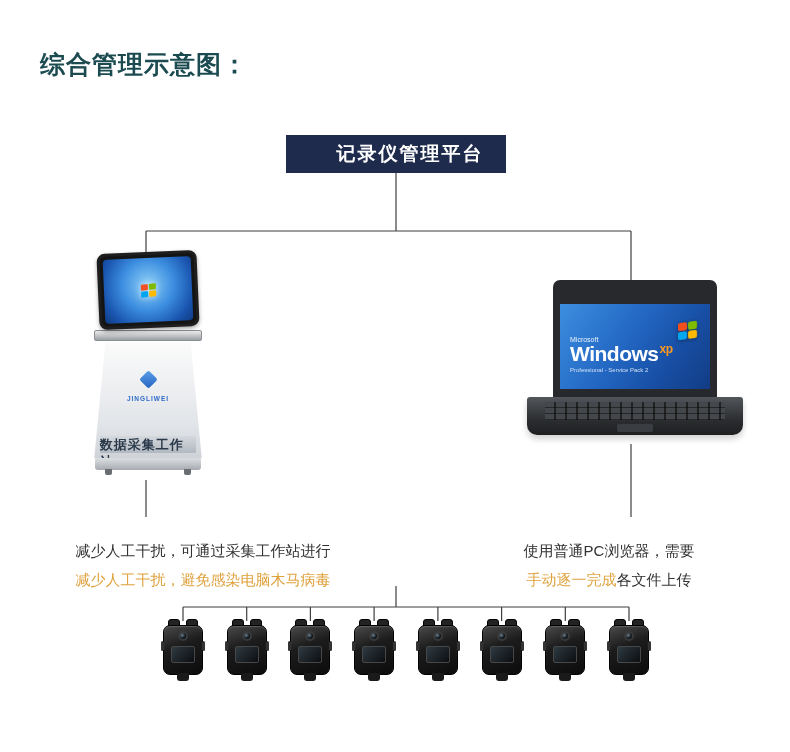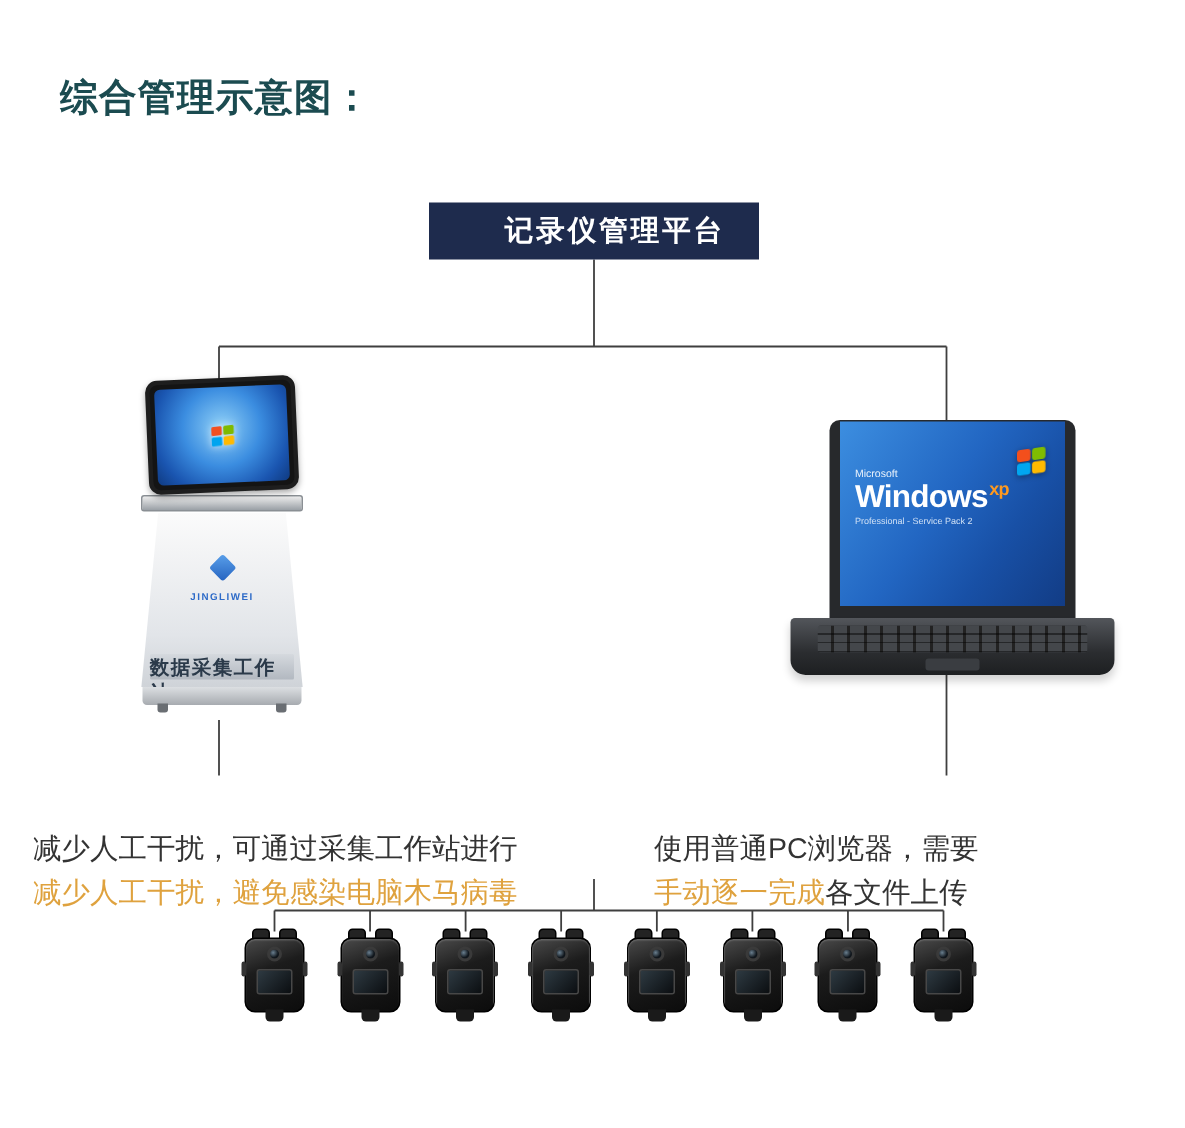--- a/index.html
+++ b/index.html
@@ -61,22 +61,22 @@
     width:106px; height:12px; margin:0 auto; border-radius:0 0 3px 3px; position:relative;
     background:linear-gradient(#dcdfe2,#a7abb0);
   }
   .kiosk-base::before,.kiosk-base::after {
     content:""; position:absolute; bottom:-5px; width:7px; height:6px; background:#6a6e73; border-radius:0 0 2px 2px;
   }
   .kiosk-base::before { left:10px; } .kiosk-base::after { right:10px; }
   
   .laptop { position:absolute; left:527px; top:280px; width:216px; }
   .laptop-screen {
-    width:164px; height:132px; margin:0 auto; background:#27292c; border-radius:7px 7px 0 0;
-    padding:1px 7px 8px;
+    width:164px; height:117px; margin:0 auto; background:#27292c; border-radius:7px 7px 0 0;
+    padding:24px 7px 8px;
   }
   .xp-screen {
     width:100%; height:100%; position:relative; overflow:hidden;
     background:linear-gradient(125deg,#3c8ee0 0%,#2266c2 45%,#1850a6 70%,#123c85 100%);
   }
   .xp-text { position:absolute; left:10px; top:32px; color:#fff; }
   .xp-microsoft { font-size:7px; color:#e8f1fb; }
   .xp-windows { font-size:21px; font-weight:700; color:#fff; line-height:1; letter-spacing:-0.5px; }
   .xp-xp { font-size:12px; color:#ff9a1f; font-weight:700; vertical-align:super; margin-left:1px; }
   .xp-edition { font-size:6px; color:#cfe0f5; margin-top:3px; }
@@ -94,21 +94,21 @@
     position:absolute; left:18px; right:18px; top:5px; height:18px; border-radius:2px;
     background-image:
       repeating-linear-gradient(0deg, rgba(0,0,0,.45) 0 1px, transparent 1px 6px),
       repeating-linear-gradient(90deg, #44474b 0 9px, #222 9px 11px);
   }
   .laptop-base::after {
     content:""; position:absolute; left:50%; transform:translateX(-50%); bottom:3px;
     width:36px; height:8px; background:#3a3d41; border-radius:2px;
   }
   
-  .note { position:absolute; top:552px; font-size:19px; line-height:29px; color:var(--text,#333); }
+  .note { position:absolute; top:536px; text-align:center; font-size:15px; line-height:29px; color:var(--text,#333); }
   .note-left { left:22px; width:362px; }
   .note-right { left:436px; width:346px; }
   .orange { color:var(--accent,#dfa23e); }
   
   .cameras { position:absolute; left:163px; top:619px; width:486px; display:flex; justify-content:space-between; }
   .camera { width:40px; height:62px; position:relative; }
   .cam-bump { position:absolute; top:0; width:12px; height:9px; background:#232323; border:1px solid #000; border-radius:3px 3px 0 0; }
   .cam-bump.l { left:5px; } .cam-bump.r { right:5px; }
   .cam-body {
     position:absolute; top:6px; left:0; width:40px; height:50px; border:1px solid #000; border-radius:7px;

